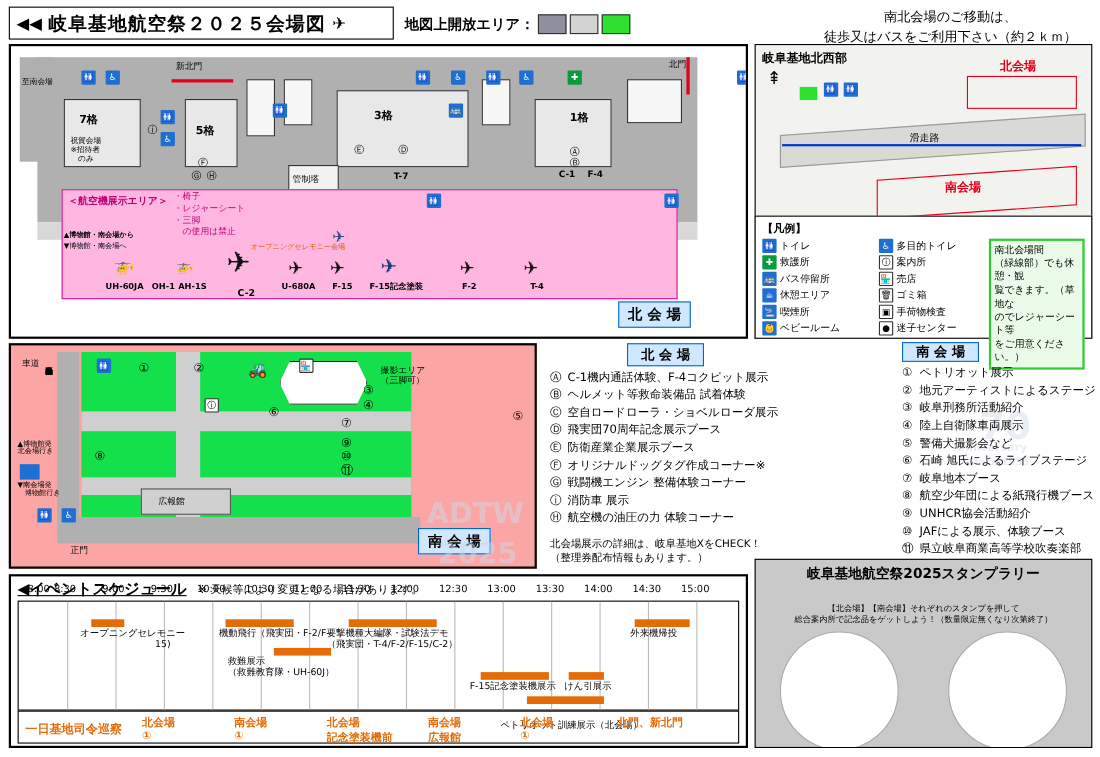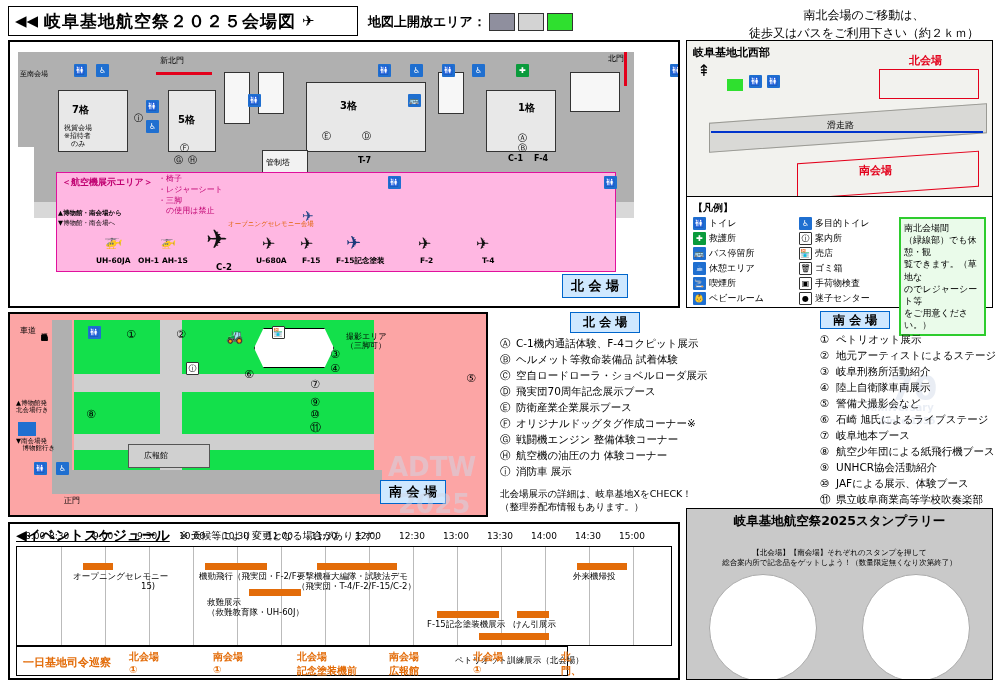--- a/index.html
+++ b/index.html
@@ -385,22 +385,22 @@
       <span class="areaTag">北 会 場</span>
     </div>
     <div class="listbox" style="position:relative;margin-top:3px;">
       <div><span class="num">Ⓐ</span><span>C-1機内通話体験、F-4コクピット展示</span></div>
       <div><span class="num">Ⓑ</span><span>ヘルメット等救命装備品 試着体験</span></div>
       <div><span class="num">Ⓒ</span><span>空自ロードローラ・ショベルローダ展示</span></div>
       <div><span class="num">Ⓓ</span><span>飛実団70周年記念展示ブース</span></div>
       <div><span class="num">Ⓔ</span><span>防衛産業企業展示ブース</span></div>
       <div><span class="num">Ⓕ</span><span>オリジナルドッグタグ作成コーナー※</span></div>
       <div><span class="num">Ⓖ</span><span>戦闘機エンジン 整備体験コーナー</span></div>
+      <div><span class="num">ⓘ</span><span>消防車 展示</span></div>
       <div><span class="num">Ⓗ</span><span>航空機の油圧の力 体験コーナー</span></div>
-      <div><span class="num">ⓘ</span><span>消防車 展示</span></div>
     </div>
     <div style="font-size:9.5px;margin-top:8px;">北会場展示の詳細は、岐阜基地XをCHECK！</div>
     <div style="font-size:9.5px;">（整理券配布情報もあります。）</div>
   </div>
 
   <div class="abs" style="left:820px;top:312px;width:180px;">
     <div style="text-align:left;">
       <span class="areaTag">南 会 場</span>
     </div>
     <div class="listbox" style="position:relative;margin-top:3px;">
@@ -487,21 +487,21 @@
       <div class="abs" style="left:294px;top:-16px;font-size:9px;">11:30</div>
       <div class="abs" style="left:338px;top:-16px;font-size:9px;">12:00</div>
       <div class="abs" style="left:382px;top:-16px;font-size:9px;">12:30</div>
       <div class="abs" style="left:426px;top:-16px;font-size:9px;">13:00</div>
       <div class="abs" style="left:470px;top:-16px;font-size:9px;">13:30</div>
       <div class="abs" style="left:514px;top:-16px;font-size:9px;">14:00</div>
       <div class="abs" style="left:558px;top:-16px;font-size:9px;">14:30</div>
       <div class="abs" style="left:602px;top:-16px;font-size:9px;">15:00</div>
     </div>
 
-    <div class="abs" style="left:6px;top:122px;width:552px;height:30px;border:1px solid #000;">
+    <div class="abs" style="left:6px;top:122px;width:656px;height:30px;border:1px solid #000;">
       <div class="footlbl or" style="left:6px;top:8px;font-size:11px;">一日基地司令巡察</div>
       <div class="footlbl" style="left:112px;top:3px;white-space:pre-line;color:#e36c09;">北会場
 ①</div>
       <div class="footlbl" style="left:196px;top:3px;white-space:pre-line;color:#e36c09;">南会場
 ①</div>
       <div class="footlbl" style="left:280px;top:3px;white-space:pre-line;color:#e36c09;">北会場
 記念塗装機前</div>
       <div class="footlbl" style="left:372px;top:3px;white-space:pre-line;color:#e36c09;">南会場
 広報館</div>
       <div class="footlbl" style="left:456px;top:3px;white-space:pre-line;color:#e36c09;">北会場

